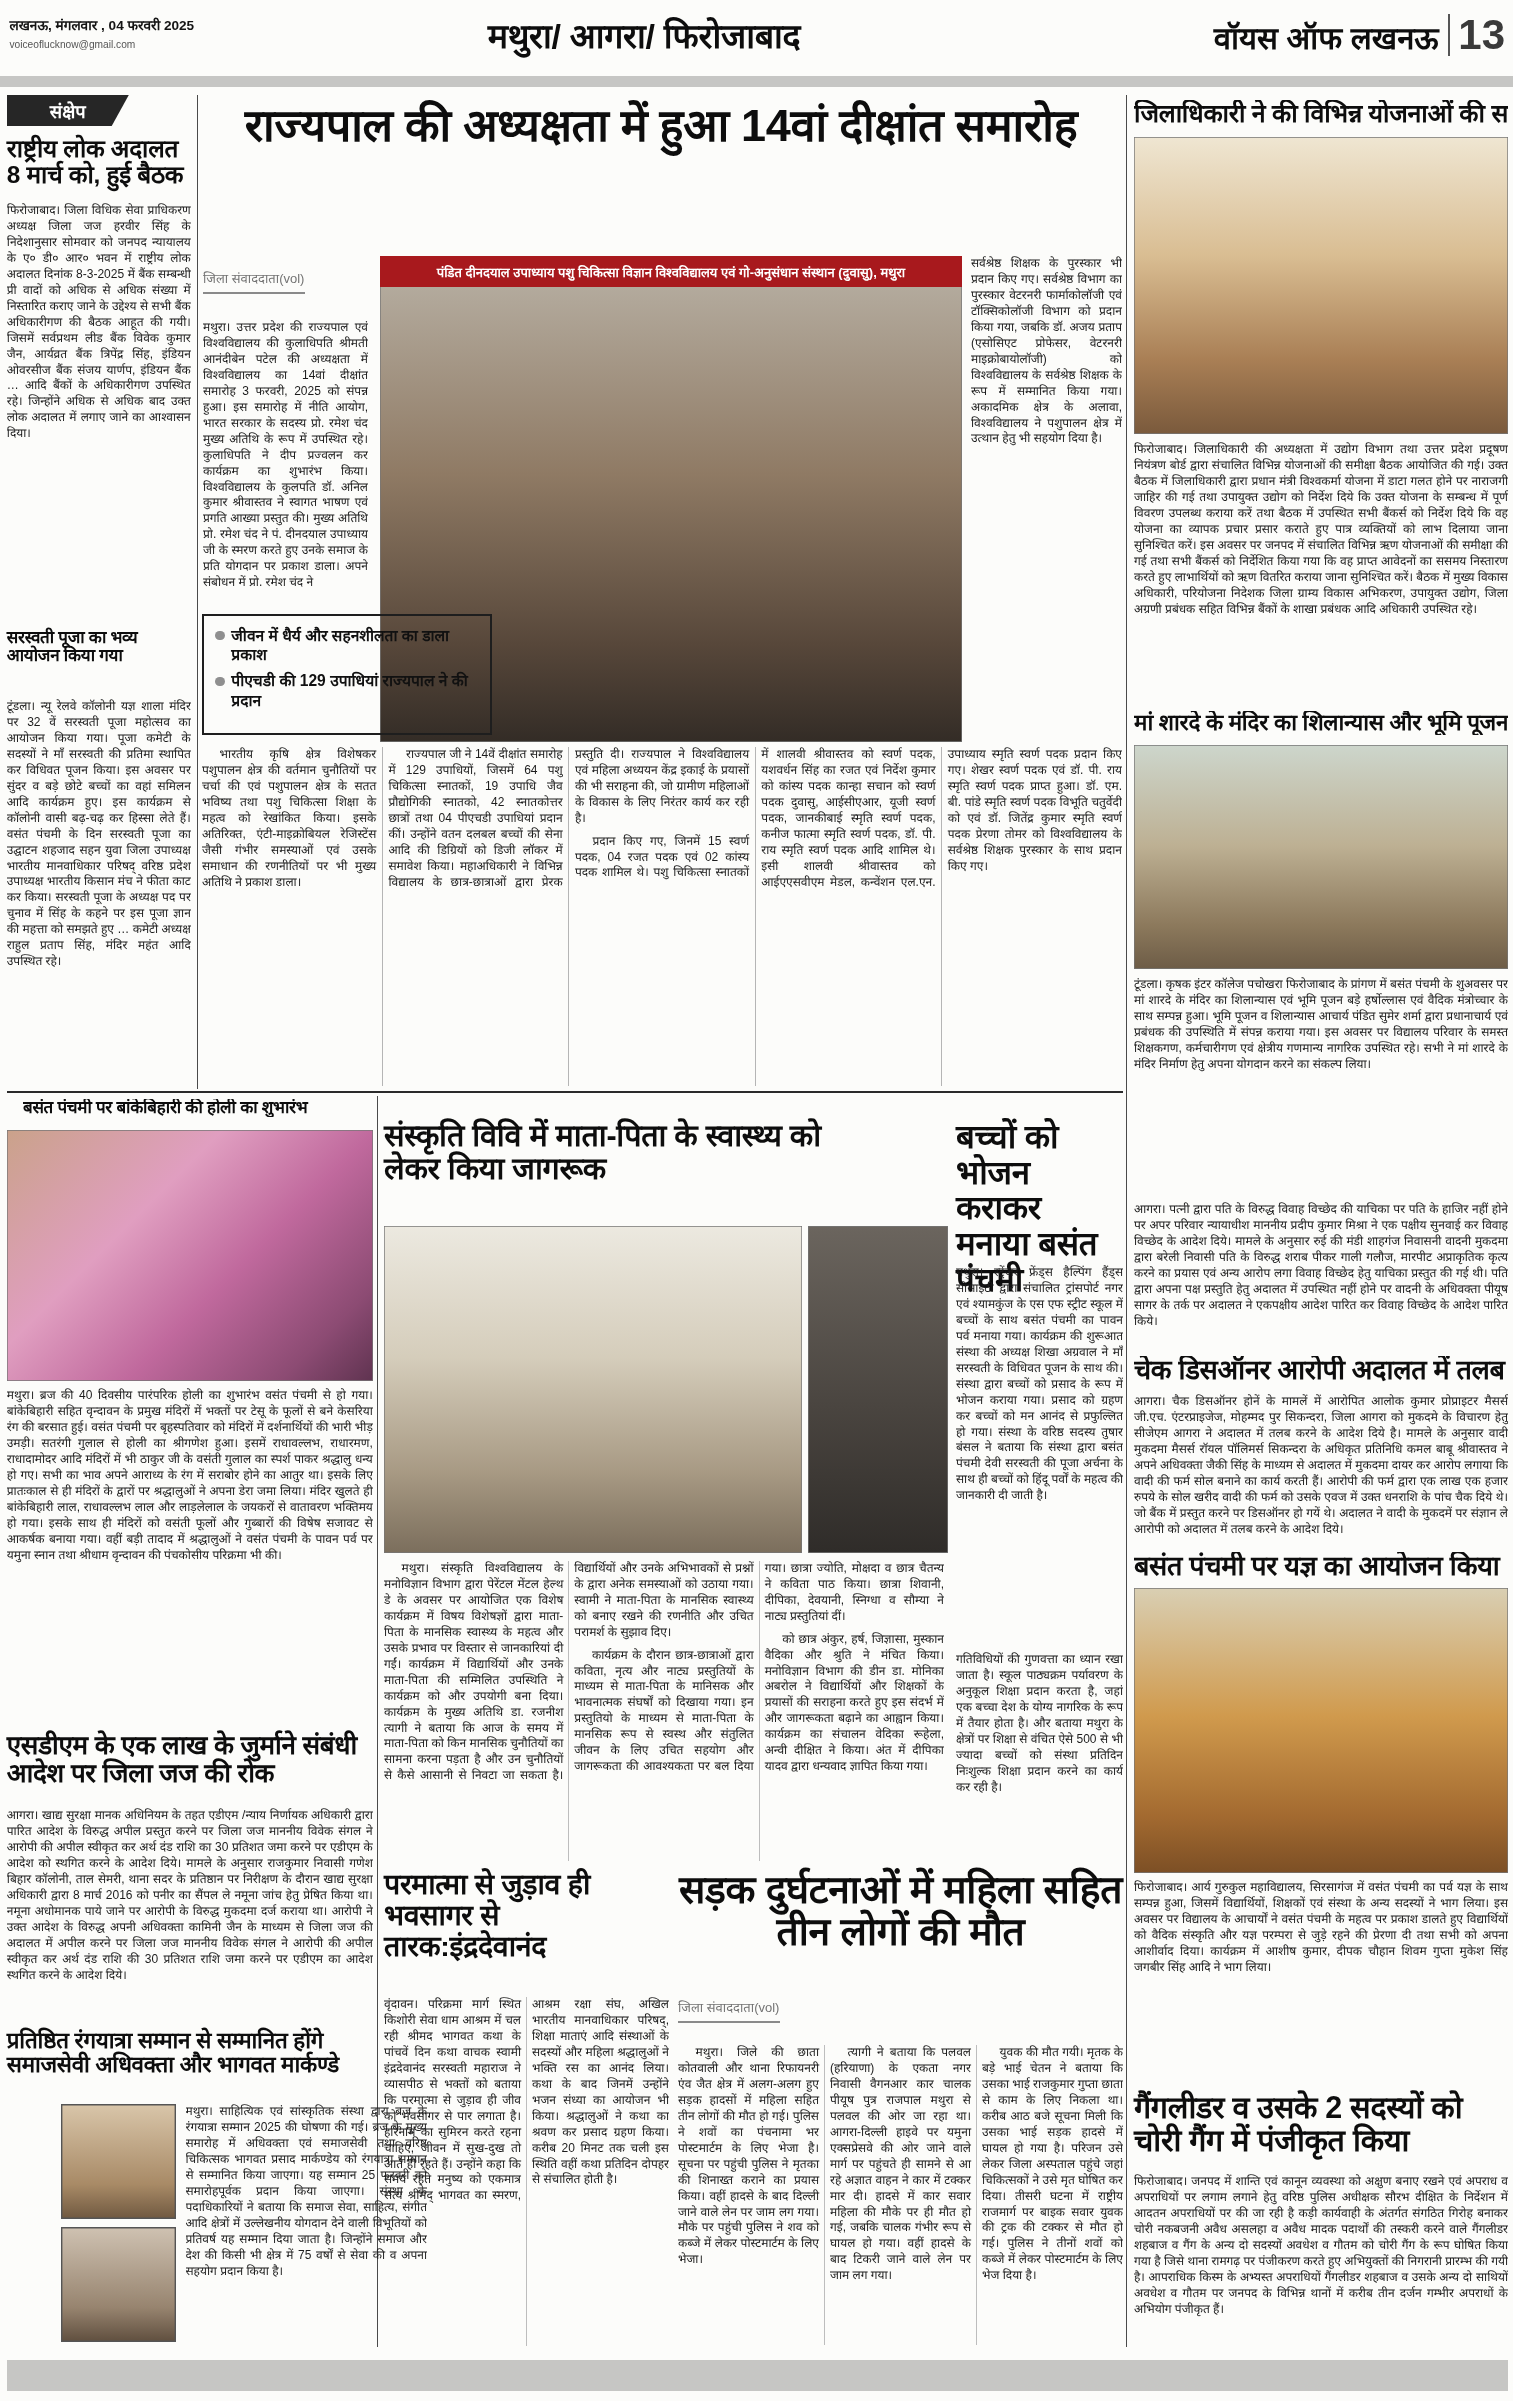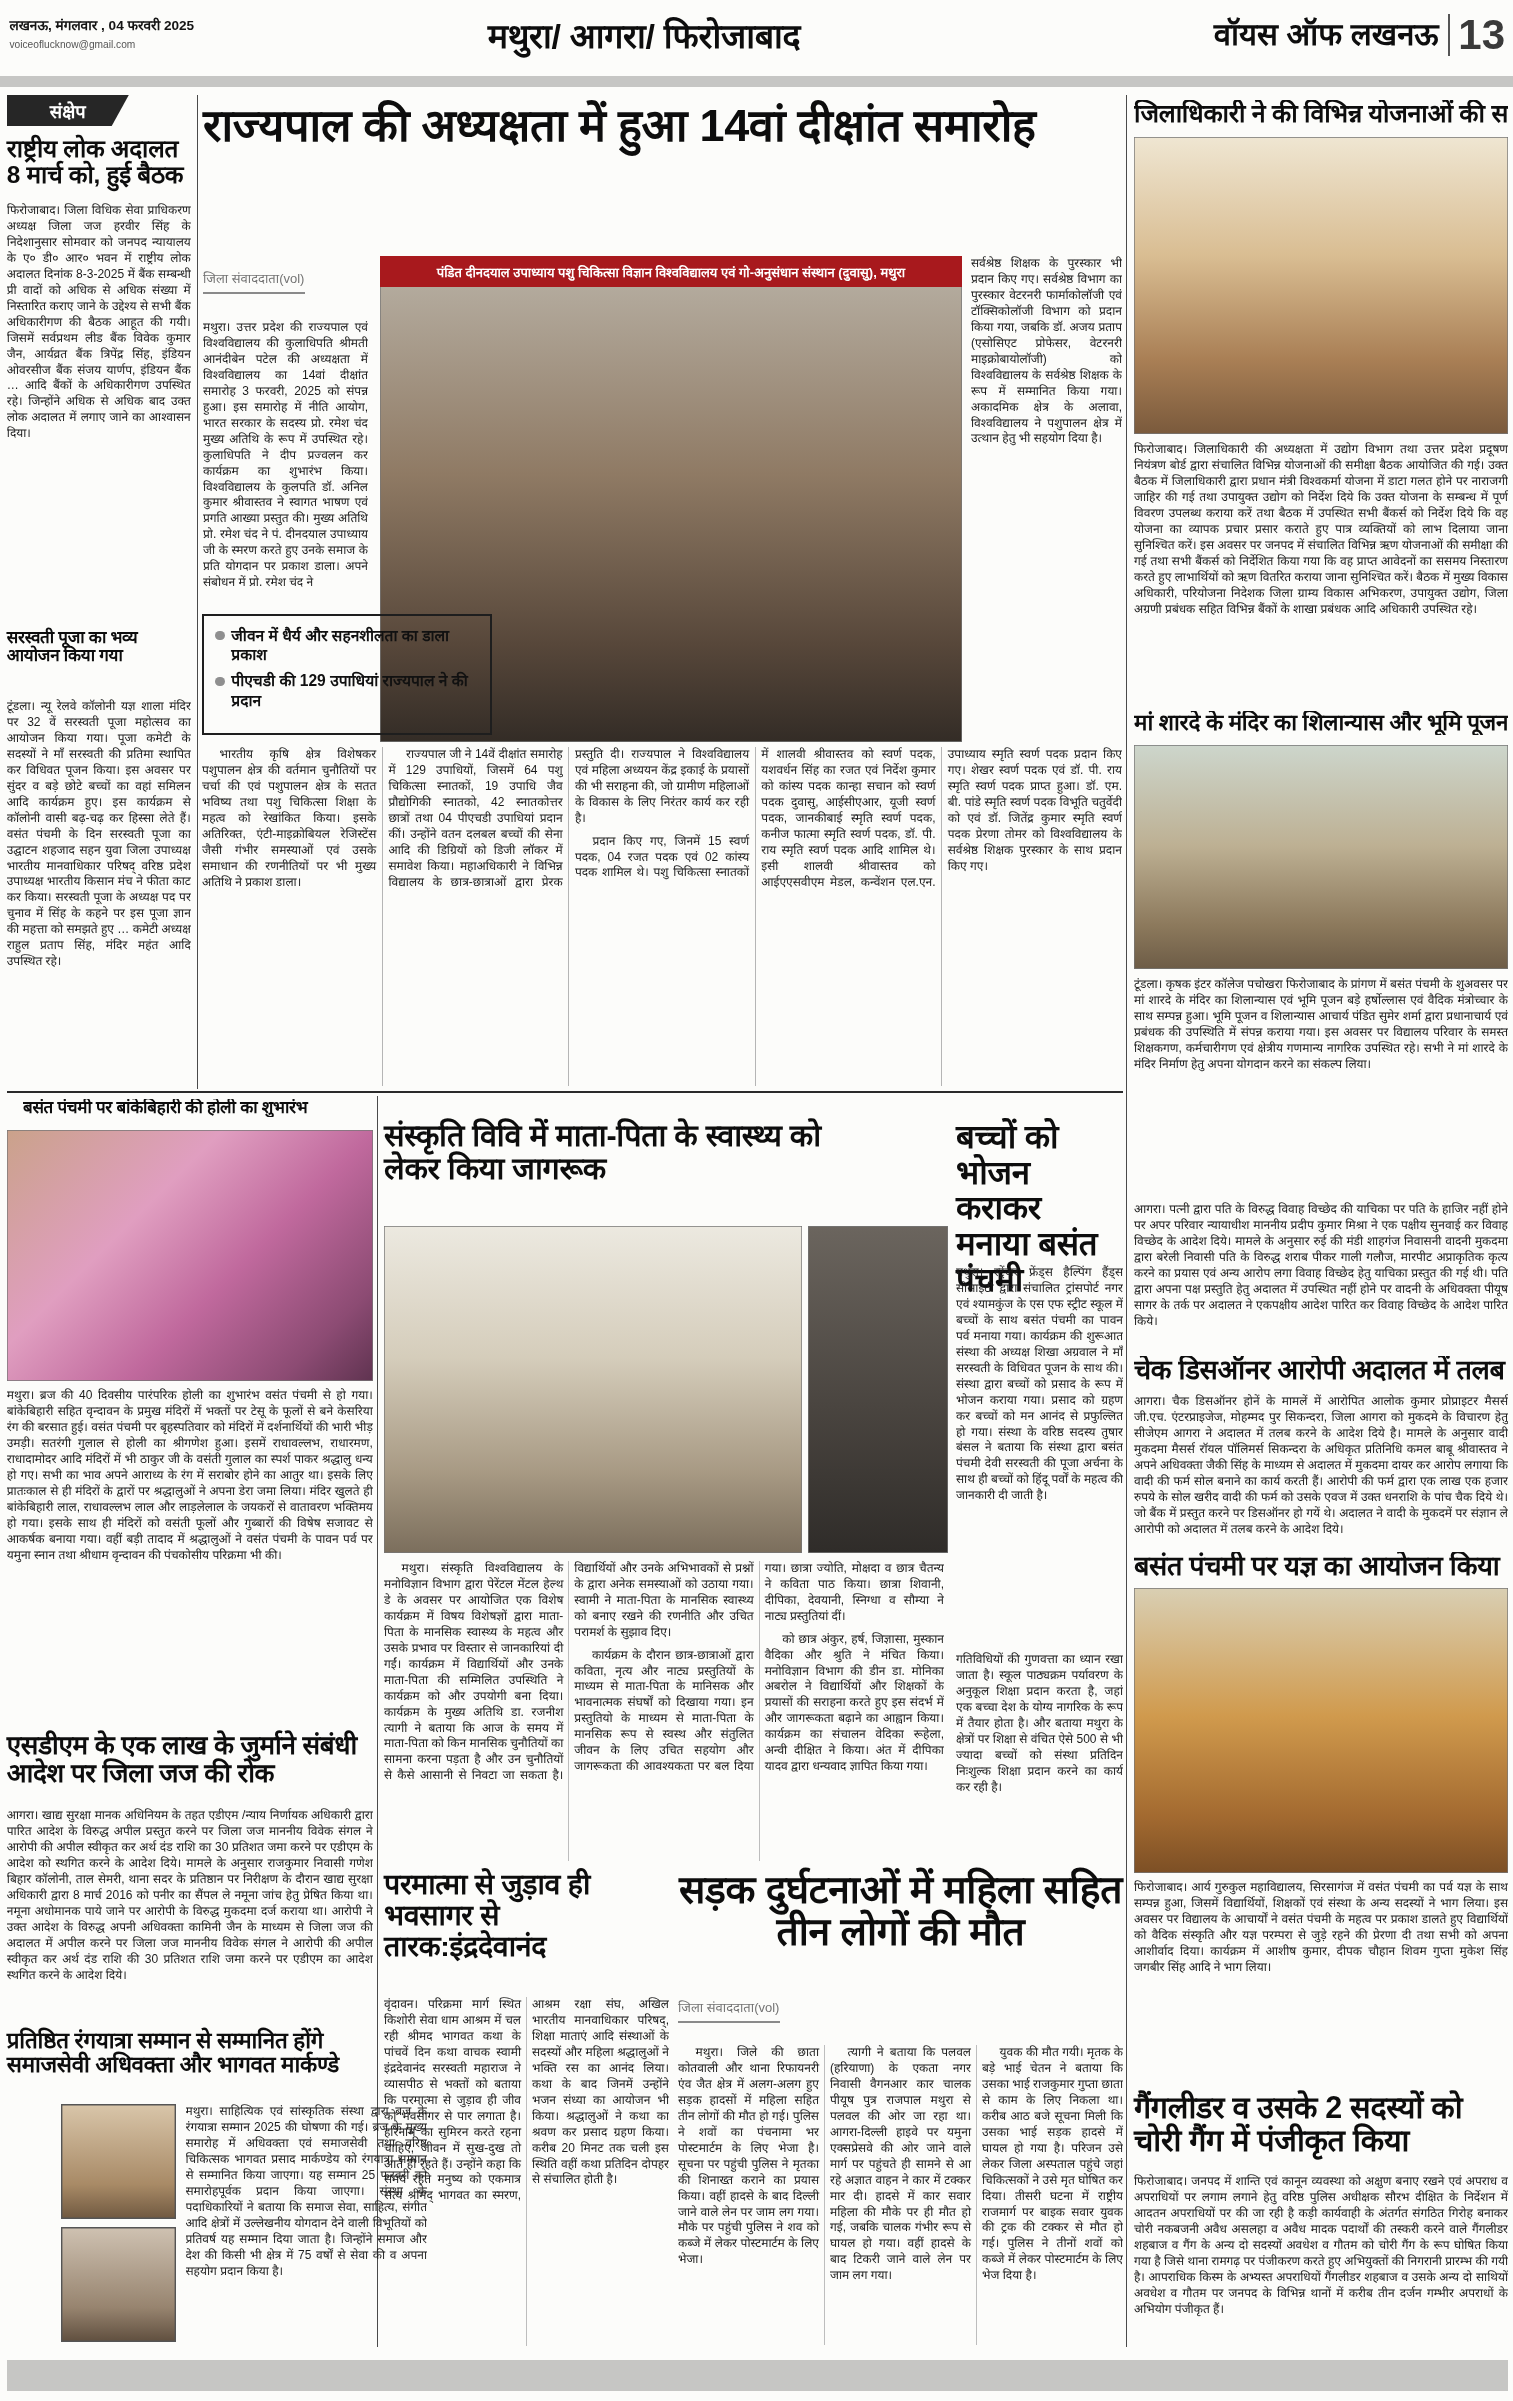--- a/index.html
+++ b/index.html
@@ -32,38 +32,38 @@
 </head>
 <body>
 
 <div class="page">
 
   <div class="abs" style="left:9.5px;top:15px;width:203px;">
     <div style="font-size:13.6px;font-weight:700;">लखनऊ, मंगलवार , 04 फरवरी 2025</div>
     <div style="font-size:10.2px;color:#555;margin-top:5.4px;">voiceoflucknow@gmail.com</div>
   </div>
   <div class="abs hl" style="left:305px;top:17.6px;width:678px;text-align:center;font-size:34px;">मथुरा/ आगरा/ फिरोजाबाद</div>
-  <div class="abs" style="left:1112px;top:13.6px;width:393px;display:flex;align-items:center;justify-content:flex-end;gap:9.5px;">
+  <div class="abs" style="left:1112px;top:13.6px;width:393px;display:flex;align-items:flex-end;justify-content:flex-end;gap:9.5px;">
     <div class="hl" style="font-size:31px;letter-spacing:0;">वॉयस ऑफ लखनऊ</div>
     <div style="font-size:42px;font-weight:700;color:#3a3a3a;border-left:2.7px solid #555;padding-left:8.1px;line-height:1;">13</div>
   </div>
   <div class="graybar" style="left:0;top:76px;width:1514px;height:11px;"></div>
 
   <div class="vr" style="left:197px;top:95px;height:994px;"></div>
   <div class="vr" style="left:1126px;top:95px;height:2252px;"></div>
   <div class="vr" style="left:377px;top:1096px;height:1251px;"></div>
   <div class="hrule" style="left:6.8px;top:1091px;width:1116px;"></div>
 
   <div class="abs brief-tab" style="left:6.8px;top:95px;width:122px;height:31px;">संक्षेप</div>
   <div class="abs hl" style="left:6.8px;top:136px;width:184px;font-size:24.4px;">राष्ट्रीय लोक अदालत 8 मार्च को, हुई बैठक</div>
   <div class="abs body-txt" style="left:6.8px;top:203px;width:184px;height:414px;">फिरोजाबाद। जिला विधिक सेवा प्राधिकरण अध्यक्ष जिला जज हरवीर सिंह के निदेशानुसार सोमवार को जनपद न्यायालय के ए० डी० आर० भवन में राष्ट्रीय लोक अदालत दिनांक 8-3-2025 में बैंक सम्बन्धी प्री वादों को अधिक से अधिक संख्या में निस्तारित कराए जाने के उद्देश्य से सभी बैंक अधिकारीगण की बैठक आहूत की गयी। जिसमें सर्वप्रथम लीड बैंक विवेक कुमार जैन, आर्यव्रत बैंक त्रिपेंद्र सिंह, इंडियन ओवरसीज बैंक संजय यार्णप, इंडियन बैंक … आदि बैंकों के अधिकारीगण उपस्थित रहे। जिन्होंने अधिक से अधिक बाद उक्त लोक अदालत में लगाए जाने का आश्वासन दिया।</div>
   <div class="abs hl" style="left:6.8px;top:629px;width:184px;font-size:17px;">सरस्वती पूजा का भव्य आयोजन किया गया</div>
   <div class="abs body-txt" style="left:6.8px;top:699px;width:184px;height:387px;">टूंडला। न्यू रेलवे कॉलोनी यज्ञ शाला मंदिर पर 32 वें सरस्वती पूजा महोत्सव का आयोजन किया गया। पूजा कमेटी के सदस्यों ने माँ सरस्वती की प्रतिमा स्थापित कर विधिवत पूजन किया। इस अवसर पर सुंदर व बड़े छोटे बच्चों का वहां समिलन आदि कार्यक्रम हुए। इस कार्यक्रम से कॉलोनी वासी बढ़-चढ़ कर हिस्सा लेते हैं। वसंत पंचमी के दिन सरस्वती पूजा का उद्घाटन शहजाद सहन युवा जिला उपाध्यक्ष भारतीय मानवाधिकार परिषद् वरिष्ठ प्रदेश उपाध्यक्ष भारतीय किसान मंच ने फीता काट कर किया। सरस्वती पूजा के अध्यक्ष पद पर चुनाव में सिंह के कहने पर इस पूजा ज्ञान की महत्ता को समझते हुए … कमेटी अध्यक्ष राहुल प्रताप सिंह, मंदिर महंत आदि उपस्थित रहे।</div>
 
-  <div class="abs hl" style="left:203px;top:102px;width:916px;font-size:45px;">राज्यपाल की अध्यक्षता में हुआ 14वां दीक्षांत समारोह</div>
+  <div class="abs hl" style="left:203px;top:102px;width:916px;font-size:45px;text-align:center;">राज्यपाल की अध्यक्षता में हुआ 14वां दीक्षांत समारोह</div>
   <div class="abs" style="left:203px;top:269px;">
     <div class="byline">जिला संवाददाता(vol)</div>
     <div class="byline-rule"></div>
   </div>
   <div class="abs body-txt" style="left:203px;top:320px;width:165px;height:285px;">मथुरा। उत्तर प्रदेश की राज्यपाल एवं विश्वविद्यालय की कुलाधिपति श्रीमती आनंदीबेन पटेल की अध्यक्षता में विश्वविद्यालय का 14वां दीक्षांत समारोह 3 फरवरी, 2025 को संपन्न हुआ। इस समारोह में नीति आयोग, भारत सरकार के सदस्य प्रो. रमेश चंद मुख्य अतिथि के रूप में उपस्थित रहे। कुलाधिपति ने दीप प्रज्वलन कर कार्यक्रम का शुभारंभ किया। विश्वविद्यालय के कुलपति डॉ. अनिल कुमार श्रीवास्तव ने स्वागत भाषण एवं प्रगति आख्या प्रस्तुत की। मुख्य अतिथि प्रो. रमेश चंद ने पं. दीनदयाल उपाध्याय जी के स्मरण करते हुए उनके समाज के प्रति योगदान पर प्रकाश डाला। अपने संबोधन में प्रो. रमेश चंद ने</div>
 
   <div class="abs photo" style="left:380px;top:256px;width:582px;height:486px;background:linear-gradient(180deg,#b9b2a6 0%,#8f7a64 45%,#57473a 80%,#332c26 100%);">
     <div class="banner">पंडित दीनदयाल उपाध्याय पशु चिकित्सा विज्ञान विश्वविद्यालय एवं गो-अनुसंधान संस्थान (दुवासु), मथुरा</div>
   </div>
 

